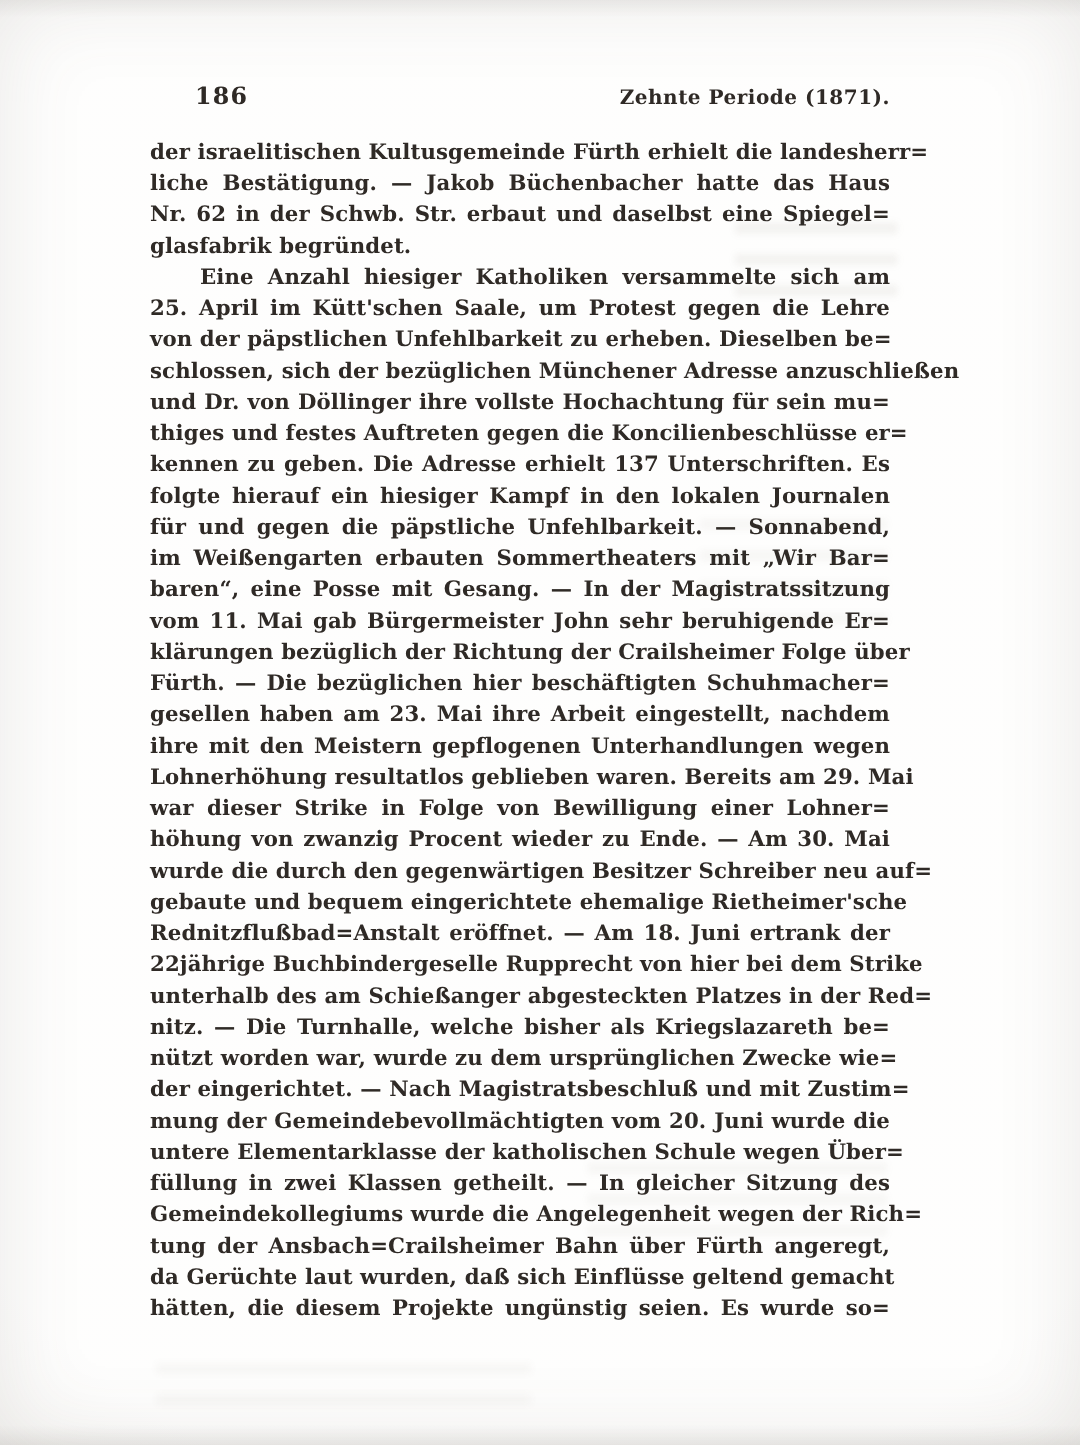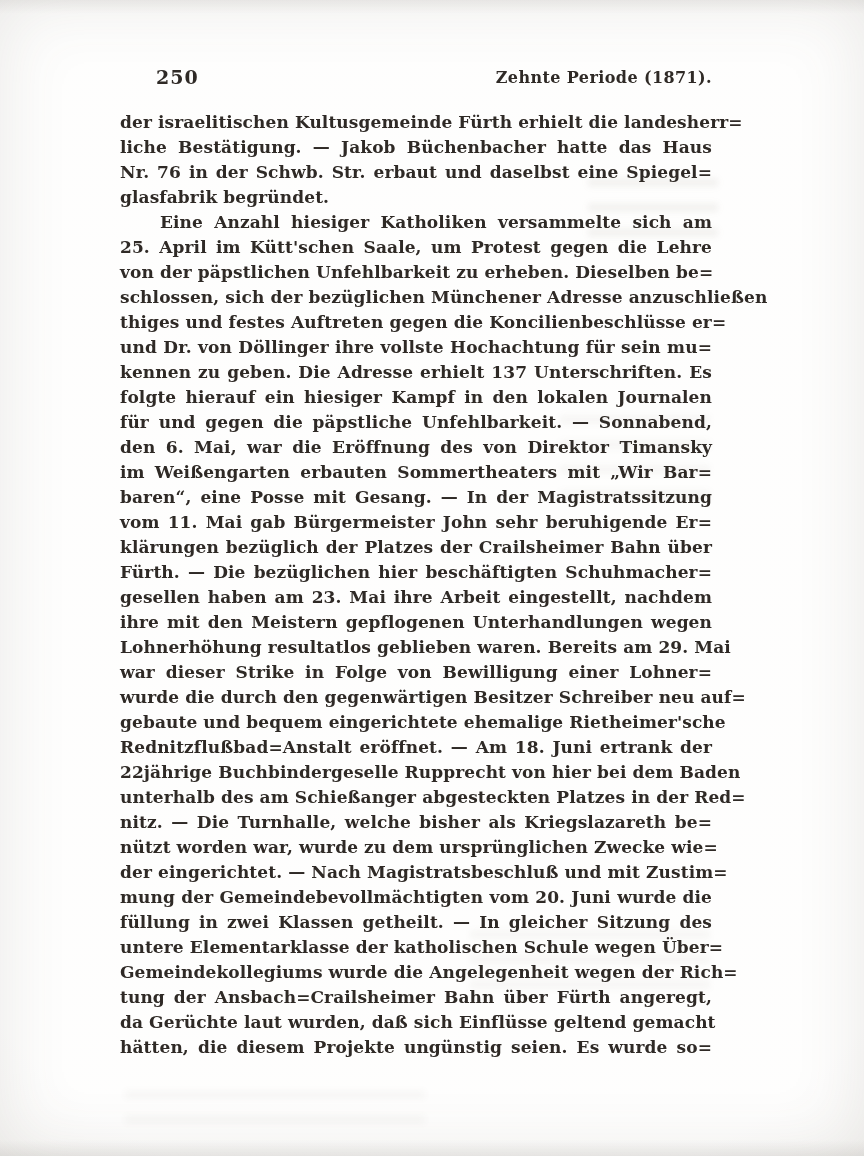--- a/index.html
+++ b/index.html
@@ -107,61 +107,61 @@
 
   <div class="edge-shade-top"></div>
   <div class="edge-shade-bottom"></div>
 
   <div class="ghost ghost-1"></div>
   <div class="ghost ghost-2"></div>
   <div class="ghost ghost-3"></div>
   <div class="ghost ghost-4"></div>
 
   <div class="running-header">
-    <span class="page-number">250</span>
+    <span class="page-number">186</span>
     <span class="header-title">Zehnte Periode (1871).</span>
   </div>
 
   <div class="text-block">
 
     <div class="line">der israelitischen Kultusgemeinde Fürth erhielt die landesherr=</div>
     <div class="line">liche Bestätigung. — Jakob Büchenbacher hatte das Haus</div>
-    <div class="line">Nr. 76 in der Schwb. Str. erbaut und daselbst eine Spiegel=</div>
+    <div class="line">Nr. 62 in der Schwb. Str. erbaut und daselbst eine Spiegel=</div>
     <div class="line para-end">glasfabrik begründet.</div>
 
     <div class="line indent">Eine Anzahl hiesiger Katholiken versammelte sich am</div>
     <div class="line">25. April im Kütt'schen Saale, um Protest gegen die Lehre</div>
     <div class="line">von der päpstlichen Unfehlbarkeit zu erheben. Dieselben be=</div>
     <div class="line">schlossen, sich der bezüglichen Münchener Adresse anzuschließen</div>
+    <div class="line">und Dr. von Döllinger ihre vollste Hochachtung für sein mu=</div>
     <div class="line">thiges und festes Auftreten gegen die Koncilienbeschlüsse er=</div>
-    <div class="line">und Dr. von Döllinger ihre vollste Hochachtung für sein mu=</div>
     <div class="line">kennen zu geben. Die Adresse erhielt 137 Unterschriften. Es</div>
     <div class="line">folgte hierauf ein hiesiger Kampf in den lokalen Journalen</div>
     <div class="line">für und gegen die päpstliche Unfehlbarkeit. — Sonnabend,</div>
-    <div class="line">den 6. Mai, war die Eröffnung des von Direktor Timansky</div>
     <div class="line">im Weißengarten erbauten Sommertheaters mit „Wir Bar=</div>
     <div class="line">baren“, eine Posse mit Gesang. — In der Magistratssitzung</div>
     <div class="line">vom 11. Mai gab Bürgermeister John sehr beruhigende Er=</div>
-    <div class="line">klärungen bezüglich der Platzes der Crailsheimer Bahn über</div>
+    <div class="line">klärungen bezüglich der Richtung der Crailsheimer Folge über</div>
     <div class="line">Fürth. — Die bezüglichen hier beschäftigten Schuhmacher=</div>
     <div class="line">gesellen haben am 23. Mai ihre Arbeit eingestellt, nachdem</div>
     <div class="line">ihre mit den Meistern gepflogenen Unterhandlungen wegen</div>
     <div class="line">Lohnerhöhung resultatlos geblieben waren. Bereits am 29. Mai</div>
     <div class="line">war dieser Strike in Folge von Bewilligung einer Lohner=</div>
+    <div class="line">höhung von zwanzig Procent wieder zu Ende. — Am 30. Mai</div>
     <div class="line">wurde die durch den gegenwärtigen Besitzer Schreiber neu auf=</div>
     <div class="line">gebaute und bequem eingerichtete ehemalige Rietheimer'sche</div>
     <div class="line">Rednitzflußbad=Anstalt eröffnet. — Am 18. Juni ertrank der</div>
-    <div class="line">22jährige Buchbindergeselle Rupprecht von hier bei dem Baden</div>
+    <div class="line">22jährige Buchbindergeselle Rupprecht von hier bei dem Strike</div>
     <div class="line">unterhalb des am Schießanger abgesteckten Platzes in der Red=</div>
     <div class="line">nitz. — Die Turnhalle, welche bisher als Kriegslazareth be=</div>
     <div class="line">nützt worden war, wurde zu dem ursprünglichen Zwecke wie=</div>
     <div class="line">der eingerichtet. — Nach Magistratsbeschluß und mit Zustim=</div>
     <div class="line">mung der Gemeindebevollmächtigten vom 20. Juni wurde die</div>
+    <div class="line">untere Elementarklasse der katholischen Schule wegen Über=</div>
     <div class="line">füllung in zwei Klassen getheilt. — In gleicher Sitzung des</div>
-    <div class="line">untere Elementarklasse der katholischen Schule wegen Über=</div>
     <div class="line">Gemeindekollegiums wurde die Angelegenheit wegen der Rich=</div>
     <div class="line">tung der Ansbach=Crailsheimer Bahn über Fürth angeregt,</div>
     <div class="line">da Gerüchte laut wurden, daß sich Einflüsse geltend gemacht</div>
     <div class="line">hätten, die diesem Projekte ungünstig seien. Es wurde so=</div>
     <div class="line"></div>
     <div class="line"></div>
     <div class="line"></div>
 
   </div>
 

